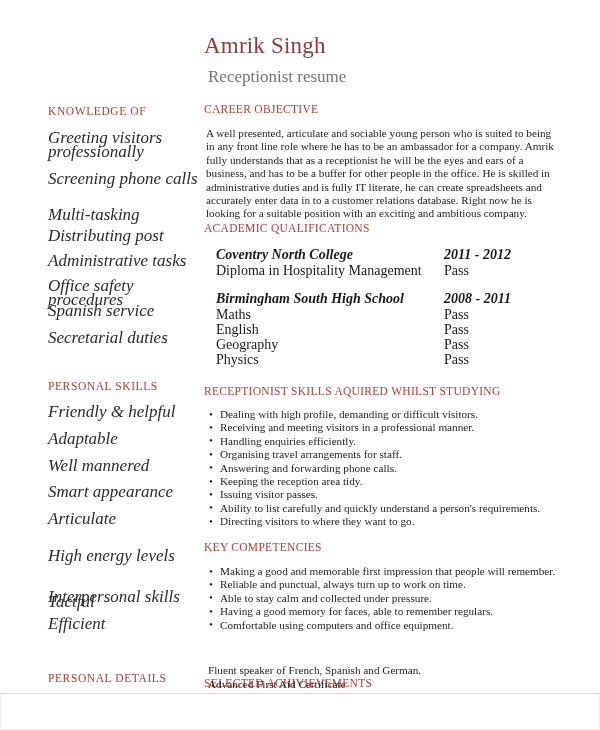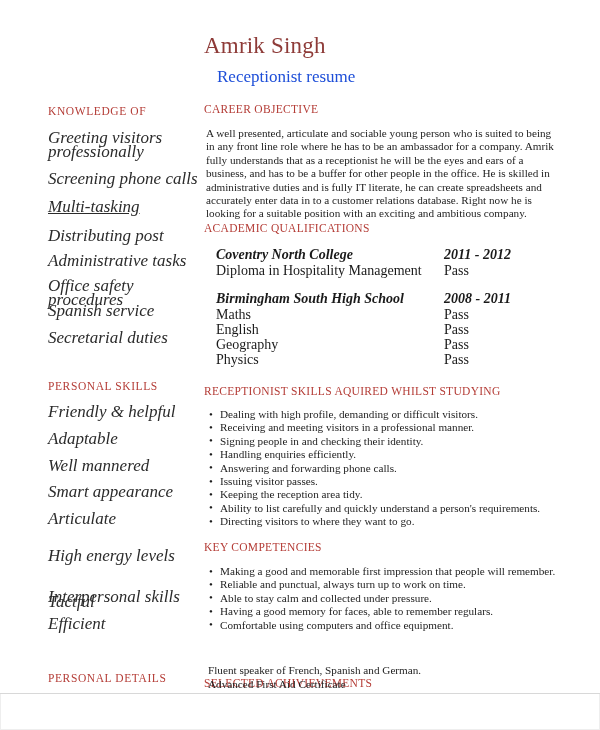--- a/index.html
+++ b/index.html
@@ -78,24 +78,24 @@
     position: absolute;
     left: 0;
     top: 33px;
     font-size: 23px;
     color: #8e3b38;
     letter-spacing: 0.2px;
     white-space: nowrap;
   }
   .subtitle {
     position: absolute;
-    left: 13px;
+    left: 4px;
     top: 67px;
     font-size: 17px;
-    color: #1d4ed8;
+    color: #737373;
     white-space: nowrap;
   }
   .sec-heading {
     position: absolute;
     left: 0;
     color: #b43c36;
     font-size: 11.5px;
     letter-spacing: 0.3px;
     white-space: nowrap;
   }
@@ -168,21 +168,21 @@
 </head>
 <body>
 
 <div class="page">
 
   <div class="sidebar">
     <div class="side-heading knowledge">KNOWLEDGE OF</div>
     <div id="knowledge-list">
         <div class="side-item" style="top: 131px;">Greeting visitors professionally</div>
         <div class="side-item" style="top: 172px;">Screening phone calls</div>
-        <div class="side-item" style="top: 200px; text-decoration: underline;">Multi-tasking</div>
+        <div class="side-item" style="top: 208px;">Multi-tasking</div>
         <div class="side-item" style="top: 229px;">Distributing post</div>
         <div class="side-item" style="top: 254px;">Administrative tasks</div>
         <div class="side-item" style="top: 279px;">Office safety procedures</div>
         <div class="side-item" style="top: 304px;">Spanish service</div>
         <div class="side-item" style="top: 331px;">Secretarial duties</div>
       </div>
 
     <div class="side-heading skills">PERSONAL SKILLS</div>
     <div id="skills-list">
         <div class="side-item" style="top: 405px;">Friendly &amp; helpful</div>
@@ -238,25 +238,25 @@
         <div class="edu-row edu-sub">
           <span class="left">Physics</span>
           <span class="right">Pass</span>
         </div>
       </div>
 
     <div class="sec-heading sec-recepskills">RECEPTIONIST SKILLS AQUIRED WHILST STUDYING</div>
     <div class="bullets bullets-skills" id="recep-skills-list">
         <div class="bullet">Dealing with high profile, demanding or difficult visitors.</div>
         <div class="bullet">Receiving and meeting visitors in a professional manner.</div>
-        <div class="bullet">Signing people in and checking their identity.</div>
         <div class="bullet">Handling enquiries efficiently.</div>
+        <div class="bullet">Organising travel arrangements for staff.</div>
         <div class="bullet">Answering and forwarding phone calls.</div>
+        <div class="bullet">Keeping the reception area tidy.</div>
         <div class="bullet">Issuing visitor passes.</div>
-        <div class="bullet">Keeping the reception area tidy.</div>
         <div class="bullet">Ability to list carefully and quickly understand a person's requirements.</div>
         <div class="bullet">Directing visitors to where they want to go.</div>
       </div>
 
     <div class="sec-heading sec-keycomp">KEY COMPETENCIES</div>
     <div class="bullets bullets-comp" id="key-comp-list">
         <div class="bullet">Making a good and memorable first impression that people will remember.</div>
         <div class="bullet">Reliable and punctual, always turn up to work on time.</div>
         <div class="bullet">Able to stay calm and collected under pressure.</div>
         <div class="bullet">Having a good memory for faces, able to remember regulars.</div>

